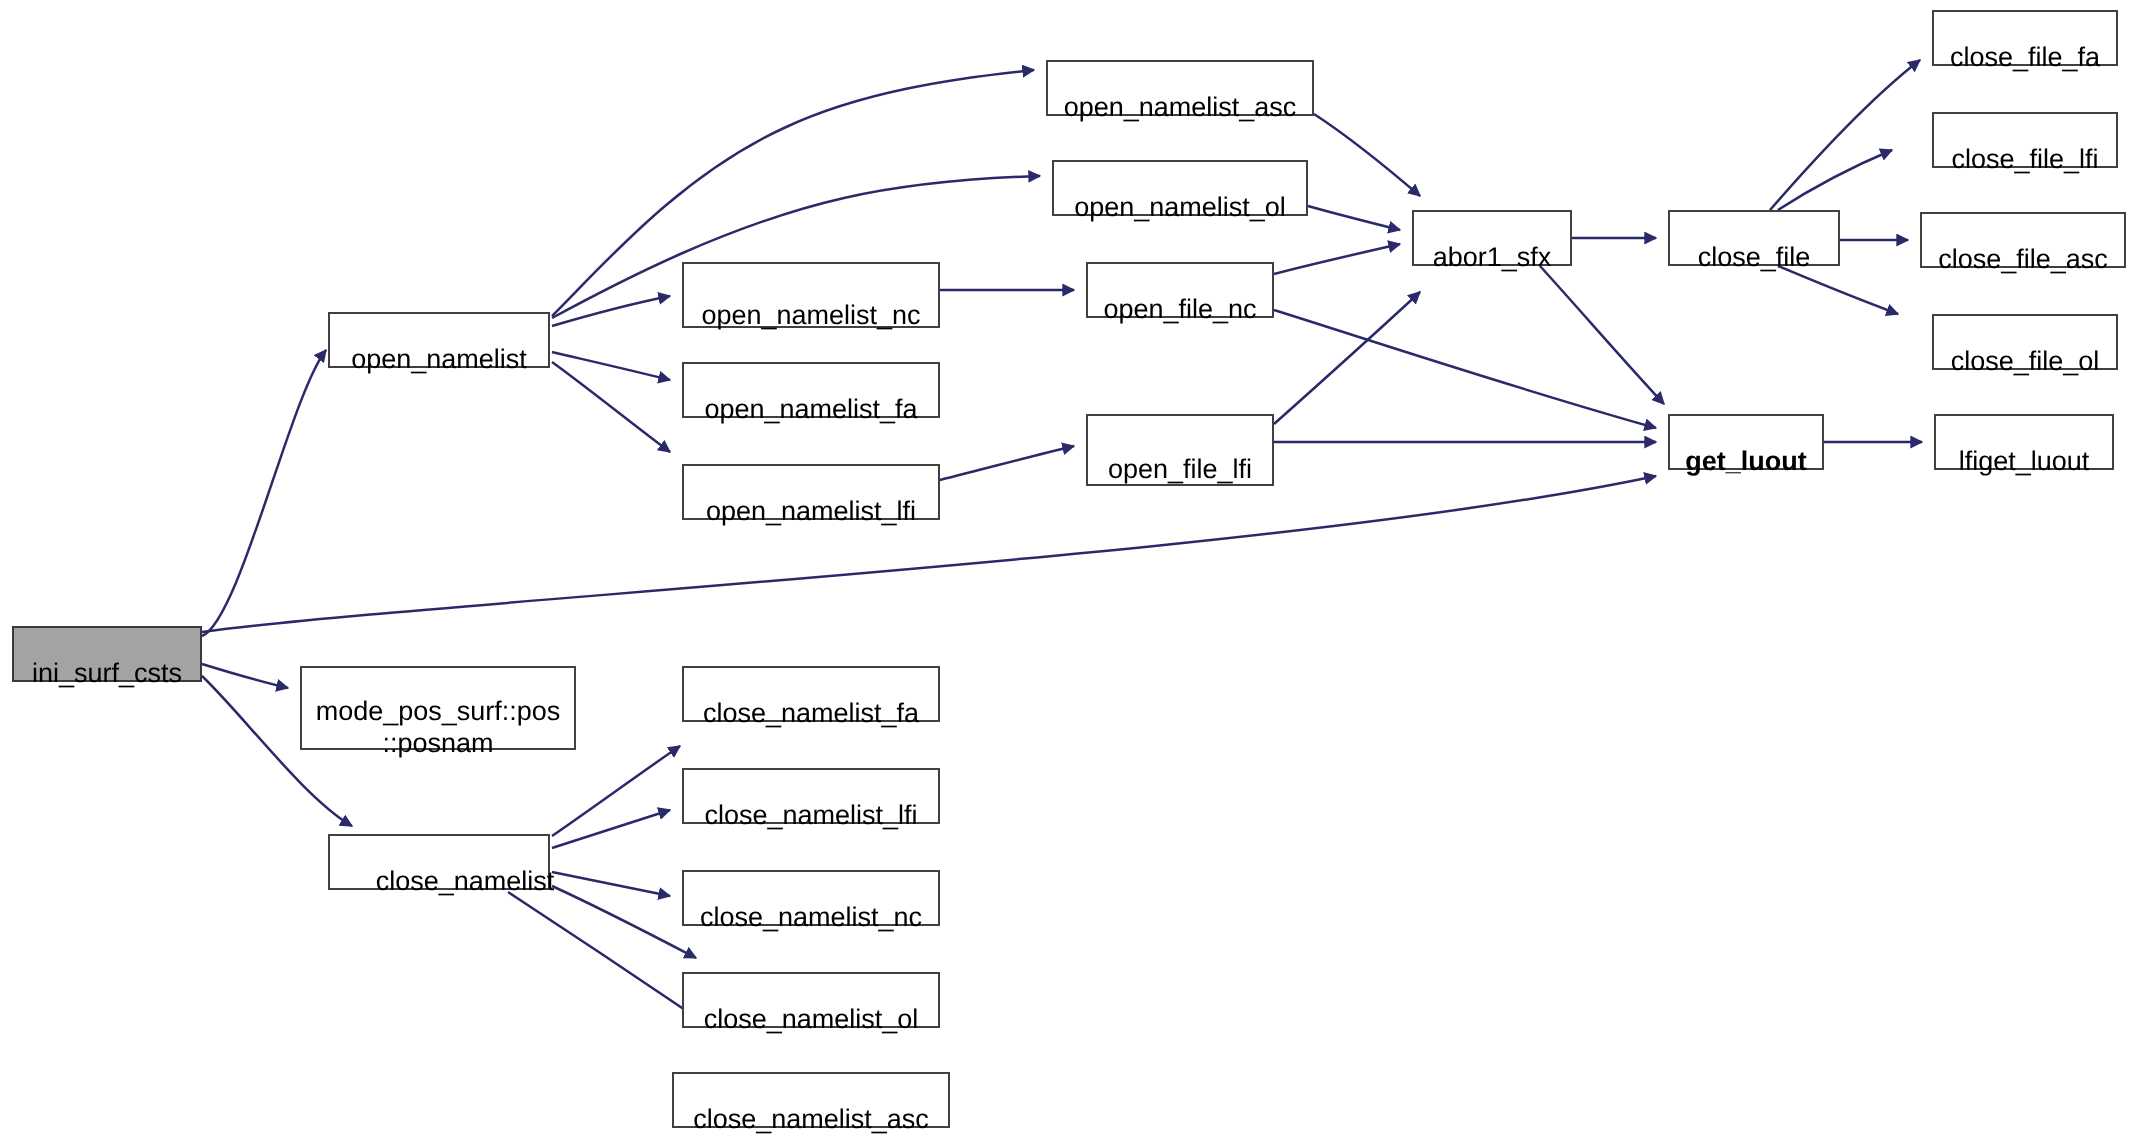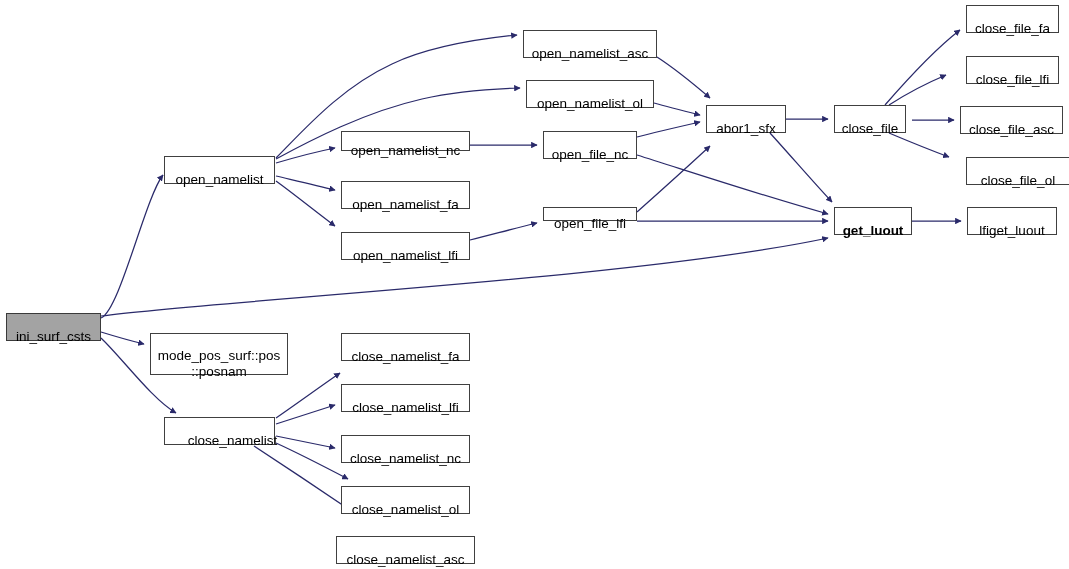--- a/index.html
+++ b/index.html
@@ -75,34 +75,34 @@
         <path d="M254,446 C283,465 322,491 350,510" marker-end="url(#arrow)"></path>
       </g>
   </svg>
 
   <div id="node-layer">
       <div class="node current" style="left: 6px; top: 313px; width: 95px; height: 28px;"><span class="lbl">ini_surf_csts</span></div>
       <div class="node" style="left: 164px; top: 156px; width: 111px; height: 28px;"><span class="lbl">open_namelist</span></div>
       <div class="node" style="left: 150px; top: 333px; width: 138px; height: 42px;"><span class="lbl">mode_pos_surf::pos
 ::posnam</span></div>
       <div class="node" style="left: 164px; top: 417px; width: 111px; height: 28px; padding-left: 26px;"><span class="lbl">close_namelist</span></div>
-      <div class="node" style="left: 341px; top: 131px; width: 129px; height: 20px;"><span class="lbl">open_namelist_nc</span></div>
+      <div class="node" style="left: 341px; top: 131px; width: 129px; height: 33px;"><span class="lbl">open_namelist_nc</span></div>
       <div class="node" style="left: 341px; top: 181px; width: 129px; height: 28px;"><span class="lbl">open_namelist_fa</span></div>
       <div class="node" style="left: 341px; top: 232px; width: 129px; height: 28px;"><span class="lbl">open_namelist_lfi</span></div>
       <div class="node" style="left: 523px; top: 30px; width: 134px; height: 28px;"><span class="lbl">open_namelist_asc</span></div>
       <div class="node" style="left: 526px; top: 80px; width: 128px; height: 28px;"><span class="lbl">open_namelist_ol</span></div>
       <div class="node" style="left: 543px; top: 131px; width: 94px; height: 28px;"><span class="lbl">open_file_nc</span></div>
-      <div class="node" style="left: 543px; top: 207px; width: 94px; height: 14px;"><span class="lbl">open_file_lfi</span></div>
+      <div class="node" style="left: 543px; top: 207px; width: 94px; height: 36px;"><span class="lbl">open_file_lfi</span></div>
       <div class="node" style="left: 706px; top: 105px; width: 80px; height: 28px;"><span class="lbl">abor1_sfx</span></div>
-      <div class="node" style="left: 834px; top: 105px; width: 72px; height: 28px;"><span class="lbl">close_file</span></div>
+      <div class="node" style="left: 834px; top: 105px; width: 86px; height: 28px;"><span class="lbl">close_file</span></div>
       <div class="node" style="left: 834px; top: 207px; width: 78px; height: 28px; font-weight: bold;"><span class="lbl">get_luout</span></div>
       <div class="node" style="left: 966px; top: 5px; width: 93px; height: 28px;"><span class="lbl">close_file_fa</span></div>
       <div class="node" style="left: 966px; top: 56px; width: 93px; height: 28px; text-align: right;"><span class="lbl">close_file_lfi</span></div>
       <div class="node" style="left: 960px; top: 106px; width: 103px; height: 28px;"><span class="lbl">close_file_asc</span></div>
-      <div class="node" style="left: 966px; top: 157px; width: 104px; height: 28px;"><span class="lbl">close_file_ol</span></div>
+      <div class="node" style="left: 966px; top: 157px; width: 93px; height: 28px;"><span class="lbl">close_file_ol</span></div>
       <div class="node" style="left: 967px; top: 207px; width: 90px; height: 28px;"><span class="lbl">lfiget_luout</span></div>
       <div class="node" style="left: 341px; top: 333px; width: 129px; height: 28px;"><span class="lbl">close_namelist_fa</span></div>
       <div class="node" style="left: 341px; top: 384px; width: 129px; height: 28px;"><span class="lbl">close_namelist_lfi</span></div>
       <div class="node" style="left: 341px; top: 435px; width: 129px; height: 28px;"><span class="lbl">close_namelist_nc</span></div>
       <div class="node" style="left: 341px; top: 486px; width: 129px; height: 28px;"><span class="lbl">close_namelist_ol</span></div>
       <div class="node" style="left: 336px; top: 536px; width: 139px; height: 28px;"><span class="lbl">close_namelist_asc</span></div>
     </div>
 
 </div>
 

